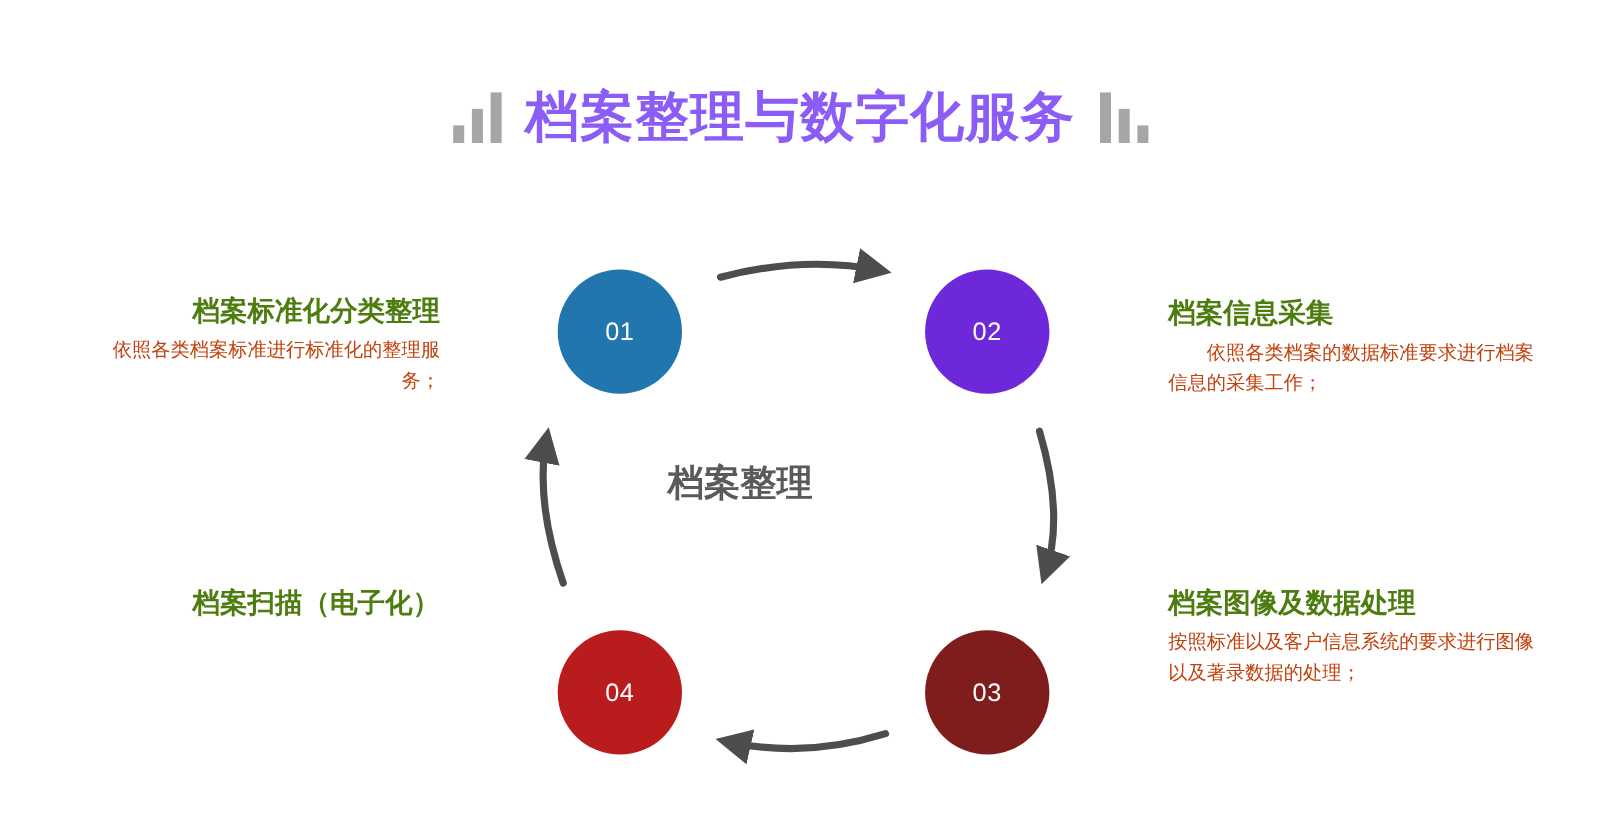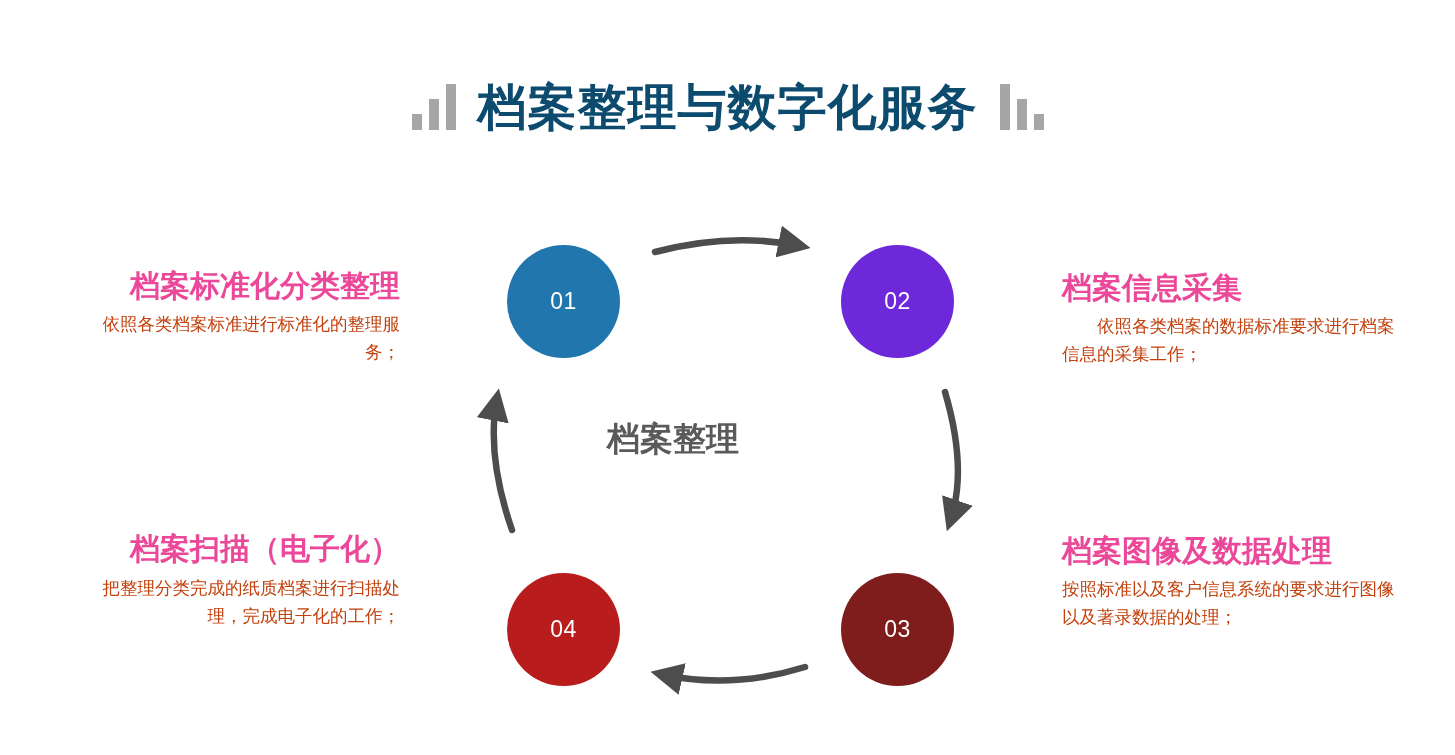--- a/index.html
+++ b/index.html
@@ -101,53 +101,53 @@
     color: #5a5a5a;
     line-height: 1.45;
   }
 
   
   .block {
     position: absolute;
   }
   .block h3 {
     margin: 0 0 6px 0;
-    font-size: 30px;
+    font-size: 25px;
     font-weight: bold;
-    color: #ec4899;
+    color: #4d7c0f;
     line-height: 1.2;
     white-space: nowrap;
   }
   .block p {
     margin: 0;
     font-size: 17.5px;
     line-height: 1.62;
     color: #c2410c;
     text-indent: 2em;
   }
   .block.no-indent p { text-indent: 0; }
 
   .block.right-col { text-align: left; }
   .block.left-col  { text-align: right; }
 
   #block-01 { left: 40px;   top: 268px; width: 360px; }
   #block-02 { left: 1062px; top: 270px; width: 345px; }
   #block-03 { left: 1062px; top: 533px; width: 345px; }
-  #block-04 { left: 40px;   top: 533px; width: 360px; font-family: Liberation Mono, monospace; }
+  #block-04 { left: 40px;   top: 533px; width: 360px; }
 </style>
 </head>
 <body>
 
 <div id="title-bar">
   <span class="deco left">
     <span style="background: rgb(166, 166, 166);"></span>
     <span style="background: rgb(166, 166, 166);"></span>
     <span style="background: rgb(166, 166, 166);"></span>
   </span>
-  <h1 id="page-title" style="color: #0c4a6e;">档案整理与数字化服务</h1>
+  <h1 id="page-title" style="color: #8b5cf6;">档案整理与数字化服务</h1>
   <span class="deco right">
     <span style="background: rgb(166, 166, 166);"></span>
     <span style="background: rgb(166, 166, 166);"></span>
     <span style="background: rgb(166, 166, 166);"></span>
   </span>
 </div>
 
 <div id="cycle">
 
   <svg id="arrows" viewBox="0 0 1455 755">
@@ -194,14 +194,13 @@
   <p>依照各类档案的数据标准要求进行档案信息的采集工作；</p>
 </div>
 
 <div class="block right-col no-indent" id="block-03">
   <h3>档案图像及数据处理</h3>
   <p>按照标准以及客户信息系统的要求进行图像以及著录数据的处理；</p>
 </div>
 
 <div class="block left-col" id="block-04">
   <h3>档案扫描（电子化）</h3>
-  <p>把整理分类完成的纸质档案进行扫描处理，完成电子化的工作；</p>
 </div>
 
 </body></html>

